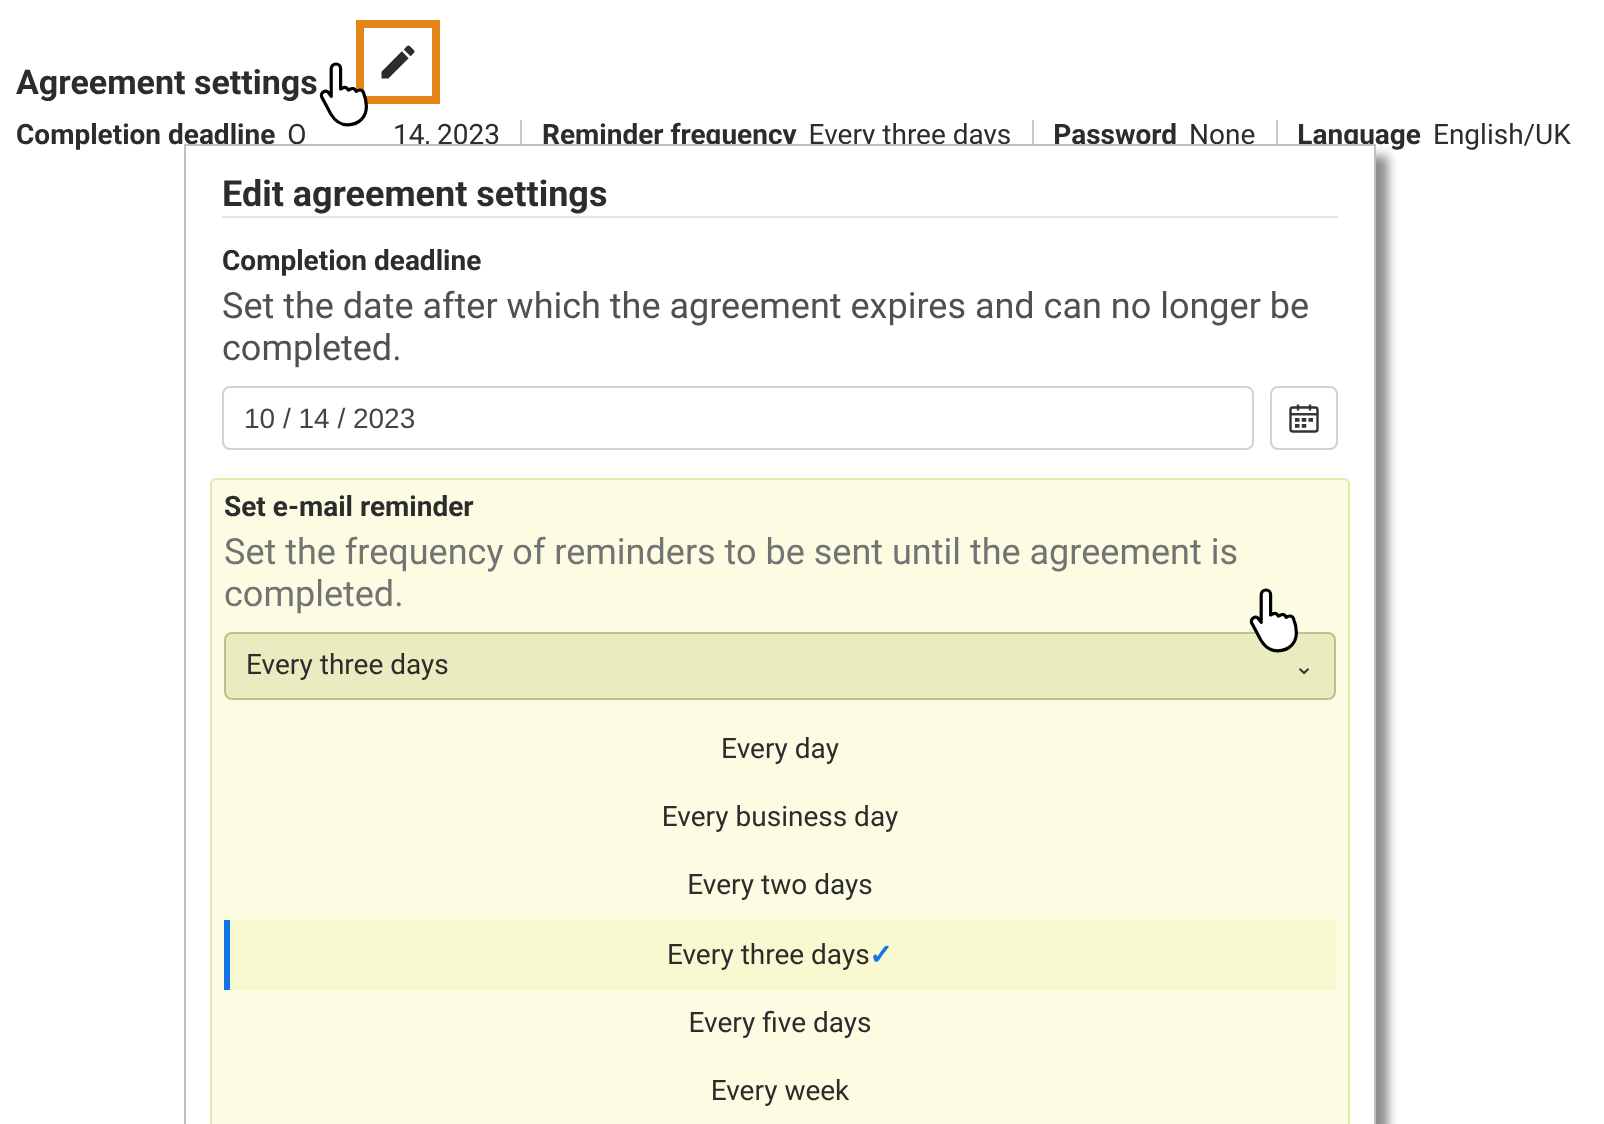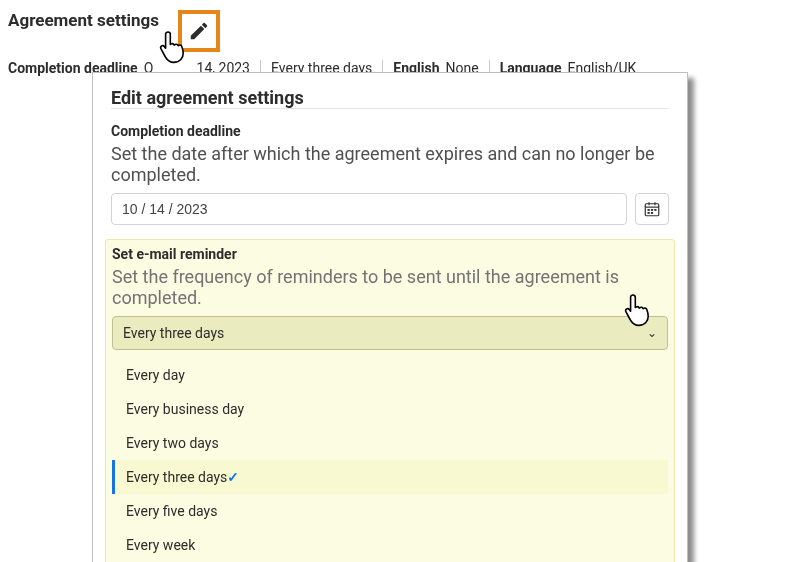--- a/index.html
+++ b/index.html
@@ -21,21 +21,21 @@
     color: var(--text);
     background: #fff;
     width: 802px;
     height: 562px;
     position: relative;
     overflow: hidden;
   }
 
   
   .topbar { padding: 10px 8px 0 8px; position: relative; }
-  .title-row { display: flex; align-items: flex-start; gap: 19px; }
+  .title-row { display: flex; align-items: flex-end; gap: 19px; }
   .page-title { font-size: 17px; font-weight: 700; }
   .edit-btn {
     width: 42px; height: 42px;
     display: flex; align-items: center; justify-content: center;
     border: 4px solid var(--orange);
     background: #fff;
     cursor: pointer;
   }
   .meta-row {
     margin-top: 8px;
@@ -113,21 +113,21 @@
   }
   .chev { font-size: 12px; color:#333; }
 
   .dropdown {
     margin-top: 8px;
     background: var(--hl-bg);
     border-radius: 0 0 3px 3px;
     padding-bottom: 4px;
   }
   .opt {
-    display:flex; align-items:center; justify-content:flex-start;
+    display:flex; align-items:center; justify-content:center;
     padding: 9px 14px;
     font-size: 14px;
     cursor: pointer;
   }
   .opt.selected {
     background: var(--hl-row);
     border-left: 3px solid var(--blue);
     padding-left: 11px;
   }
   .check { color: var(--check); font-weight: 700; }
@@ -163,23 +163,24 @@
         <path d="M3 17.25V21h3.75L17.81 9.94l-3.75-3.75L3 17.25zM20.71 7.04a1 1 0 0 0 0-1.41l-2.34-2.34a1 1 0 0 0-1.41 0l-1.83 1.83 3.75 3.75 1.83-1.83z" fill="#2c2c2c"></path>
       </svg>
     </span>
   </div>
   <div class="meta-row">
     <span class="meta-label">Completion deadline</span>
     <span class="meta-val">O</span>
     <span class="meta-val" style="visibility:hidden">ctober&nbsp;</span>
     <span class="meta-val">14, 2023</span>
     <span class="divider"></span>
+    <span class="meta-label">Reminder frequency</span>
     <span class="meta-val">Every three days</span>
     <span class="divider"></span>
-    <span class="meta-label">English</span>
+    <span class="meta-label">Password</span>
     <span class="meta-val">None</span>
     <span class="divider"></span>
     <span class="meta-label">Language</span>
     <span class="meta-val">English/UK</span>
   </div>
 </div>
 
 <div class="cursor" style="left:158px; top:28px;">
   <svg width="34" height="40" viewBox="0 0 34 40">
     <path d="M10 4c1.3 0 2.3 1 2.3 2.3v10.2l1.2-.6c.8-.4 1.8-.1 2.3.6l.4.6 1.1-.6c.9-.5 2-.2 2.5.7l.3.5 1-.5c1-.5 2.2 0 2.6 1 .8 2 1.5 4.7 1.5 7 0 4.7-3.1 9.2-9.5 9.2-4 0-6.2-1.9-8.3-5.4L3 20.8c-.6-1-.3-2.3.7-2.9.9-.5 2-.3 2.6.5l1.3 1.8V6.3C7.6 5 8.7 4 10 4z" fill="#fff" stroke="#000" stroke-width="1.6" stroke-linejoin="round"></path>

